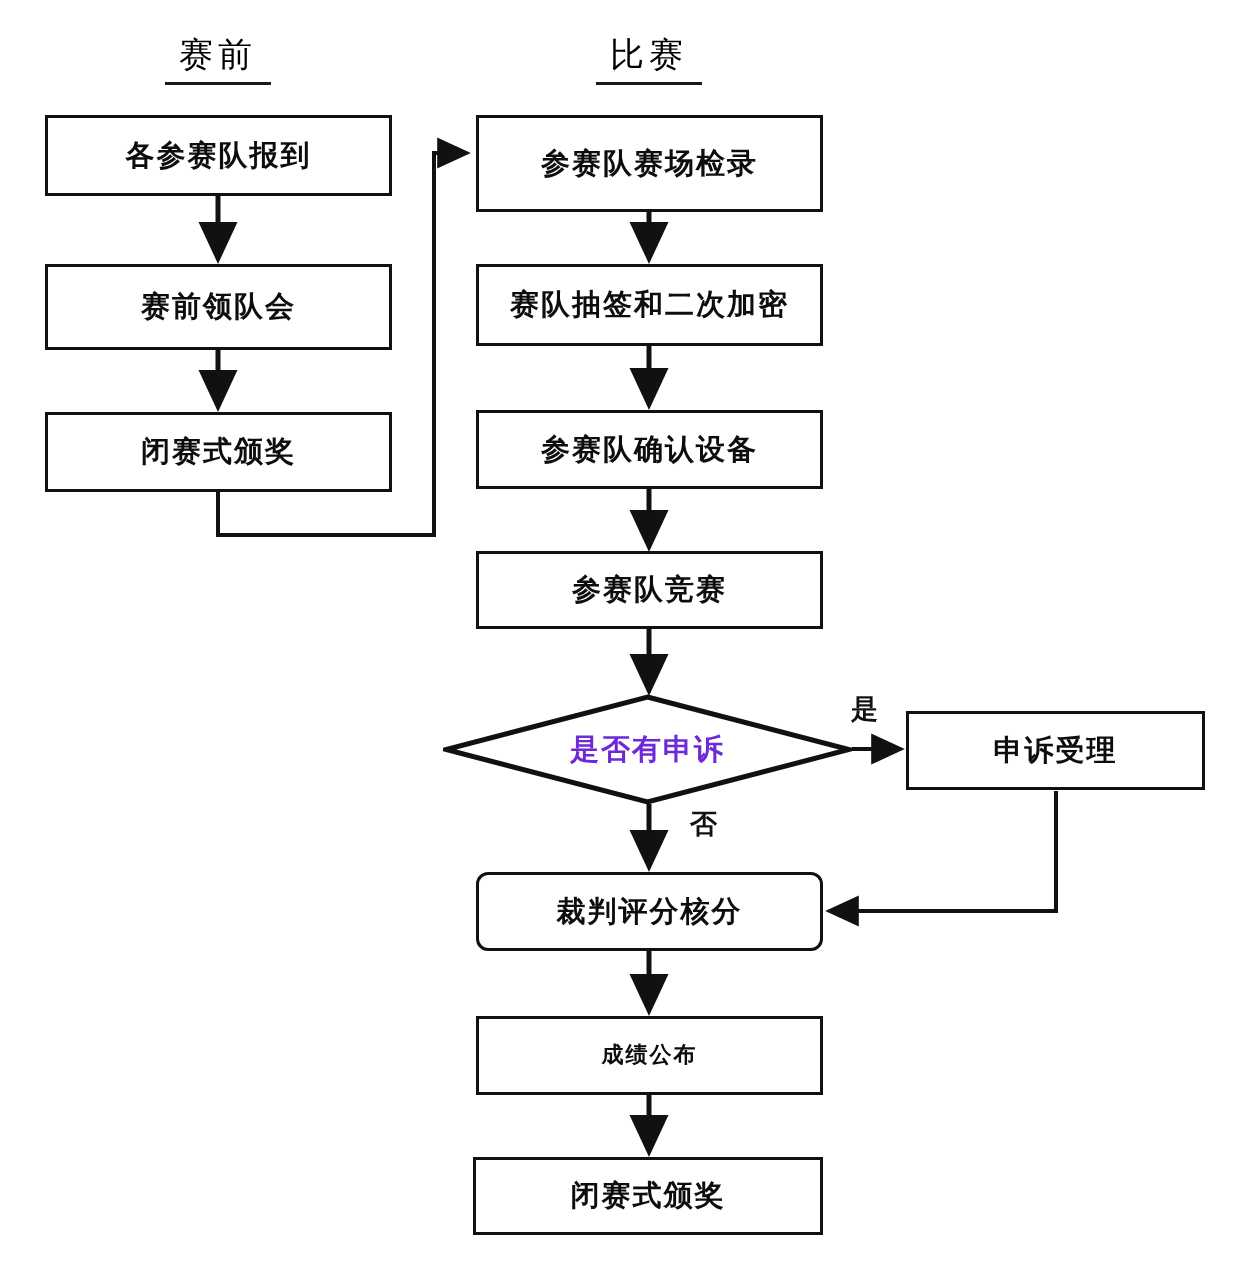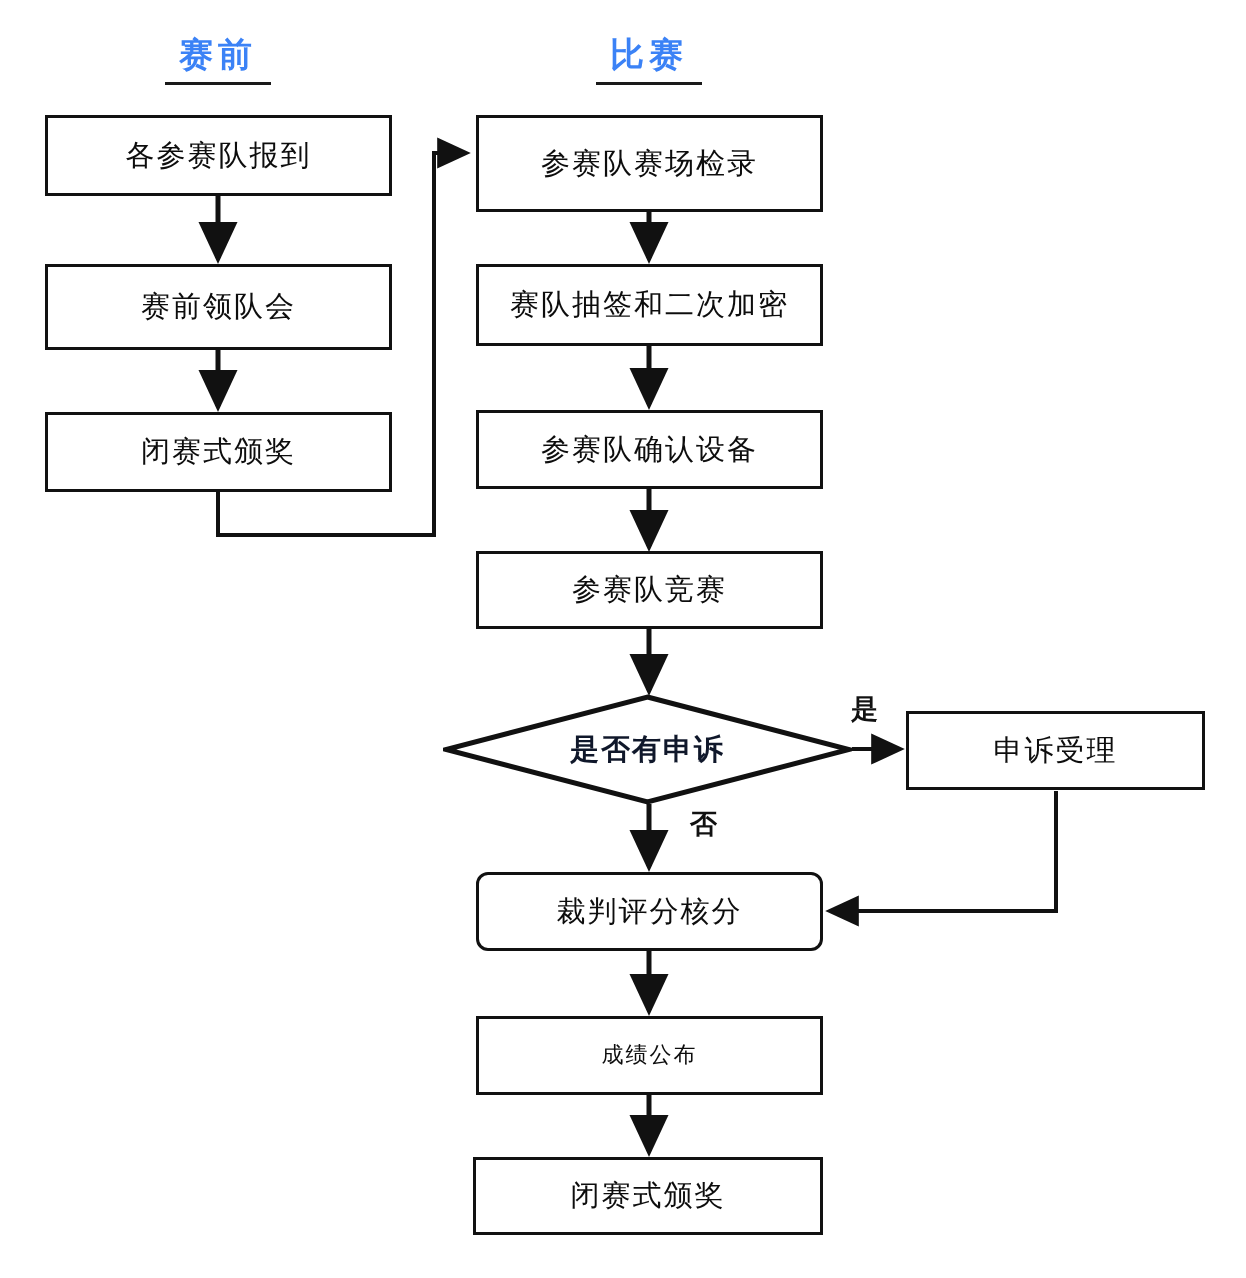--- a/index.html
+++ b/index.html
@@ -29,34 +29,34 @@
   .node {
     position: absolute;
     box-sizing: border-box;
     background: #ffffff;
     border: 3px solid #111111;
     display: flex;
     align-items: center;
     justify-content: center;
     text-align: center;
     color: #0d0d0d;
-    font-weight: normal;
+    font-weight: bold;
     letter-spacing: 2px;
     z-index: 2;
   }
   .node .node-label {
     display: block;
     line-height: 1.1;
     white-space: nowrap;
   }
   .section-title {
     position: absolute;
     text-align: center;
-    font-weight: bold;
-    color: #3b82f6;
+    font-weight: normal;
+    color: #000000;
     letter-spacing: 5px;
     z-index: 3;
   }
   .section-title .title-text {
     display: inline-block;
     border-bottom: 3px solid #1a1a1a;
     padding: 0 14px 4px 14px;
   }
   .edge-label {
     position: absolute;
@@ -77,21 +77,21 @@
   .diamond-label {
     position: absolute;
     left: 0;
     top: 0;
     width: 100%;
     height: 100%;
     display: flex;
     align-items: center;
     justify-content: center;
     font-weight: bold;
-    color: #0f172a;
+    color: #6d28d9;
     letter-spacing: 2px;
     white-space: nowrap;
   }
 </style>
 </head>
 <body>
 
 <div id="flowchart">
 
   <svg class="connectors" viewBox="0 0 1246 1278" xmlns="http://www.w3.org/2000/svg">

